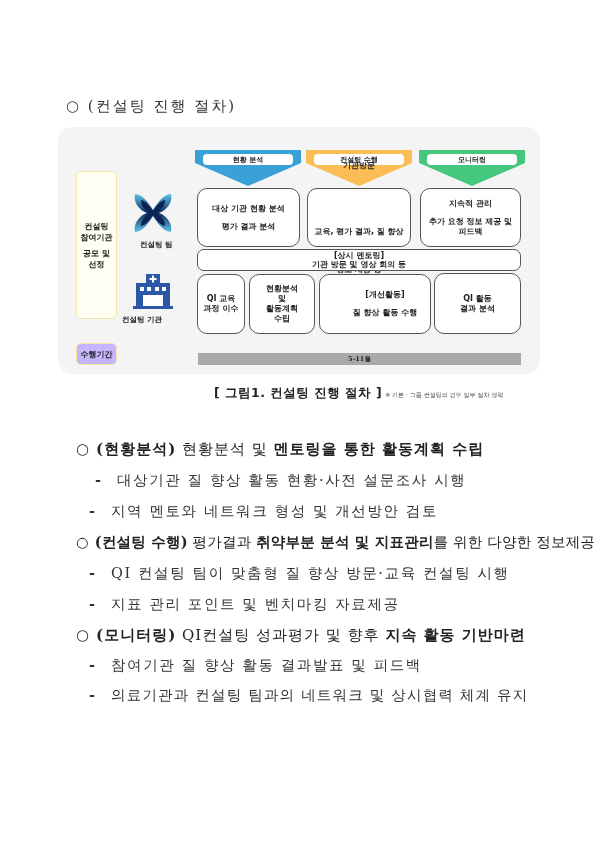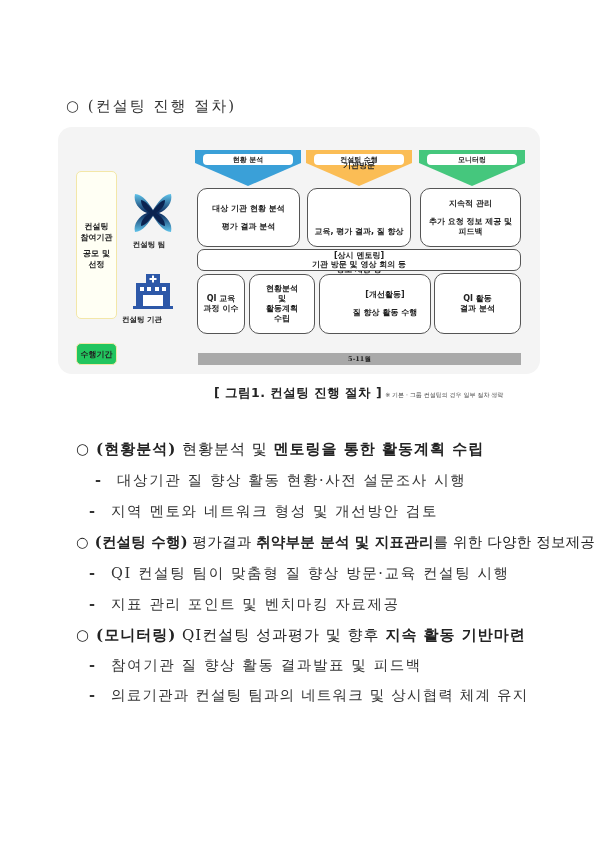--- a/index.html
+++ b/index.html
@@ -6,24 +6,24 @@
     html, body { width: 600px; height: 848px; background: #ffffff; overflow: hidden; }
     body { position: relative; font-family: "DejaVu Serif", "Liberation Serif", serif; color: #222; }
 
     .section-title { position: absolute; left: 66px; top: 97px; font-size: 15px; letter-spacing: 2px; color: #333; }
 
     .figure { position: absolute; left: 58px; top: 127px; width: 482px; height: 247px; background: #f4f4f4; border-radius: 14px; }
     .fig-sans { font-family: "DejaVu Sans", "Liberation Sans", sans-serif; }
 
     .left-col { position: absolute; left: 76px; top: 171px; width: 41px; height: 148px; background: #fffff4; border: 1.5px solid #f3e7a8; border-radius: 5px; display: flex; flex-direction: column; justify-content: center; align-items: center; text-align: center; font-size: 8px; font-weight: bold; line-height: 11px; color: #222; }
     .left-col .gap { height: 5px; }
-    .period-label { position: absolute; left: 76px; top: 343px; width: 41px; height: 22px; background: #22c55e; border: 1.5px solid #f3e7a8; border-radius: 5px; display: flex; align-items: center; justify-content: center; font-size: 8px; font-weight: bold; color: #222; }
+    .period-label { position: absolute; left: 76px; top: 343px; width: 41px; height: 22px; background: #c4b5fd; border: 1.5px solid #f3e7a8; border-radius: 5px; display: flex; align-items: center; justify-content: center; font-size: 8px; font-weight: bold; color: #222; }
 
     .team-icon { position: absolute; left: 133px; top: 192px; width: 40px; height: 42px; }
-    .team-label { position: absolute; left: 120px; top: 240px; width: 58px; text-align: center; font-size: 7.5px; font-weight: bold; }
+    .team-label { position: absolute; left: 140px; top: 240px; width: 58px; font-size: 7.5px; font-weight: bold; }
     .hosp-icon { position: absolute; left: 133px; top: 273px; width: 40px; height: 38px; }
     .hosp-label { position: absolute; left: 122px; top: 315px; width: 62px; text-align: left; font-size: 7.5px; font-weight: bold; }
 
     .phase { position: absolute; top: 150px; width: 106px; height: 36px; }
     .phase svg { position: absolute; left: 0; top: 0; }
     .phase-label { position: absolute; left: 8px; top: 4px; width: 90px; height: 11px; background: #fff; border-radius: 4px; display: flex; align-items: center; justify-content: center; font-size: 7px; font-weight: bold; color: #222; }
 
     .box { position: absolute; background: #fff; border: 1px solid #555; border-radius: 10px; display: flex; flex-direction: column; align-items: center; justify-content: center; text-align: center; font-size: 8px; font-weight: bold; line-height: 10px; color: #222; }
     .box .sp { height: 8px; }
 

